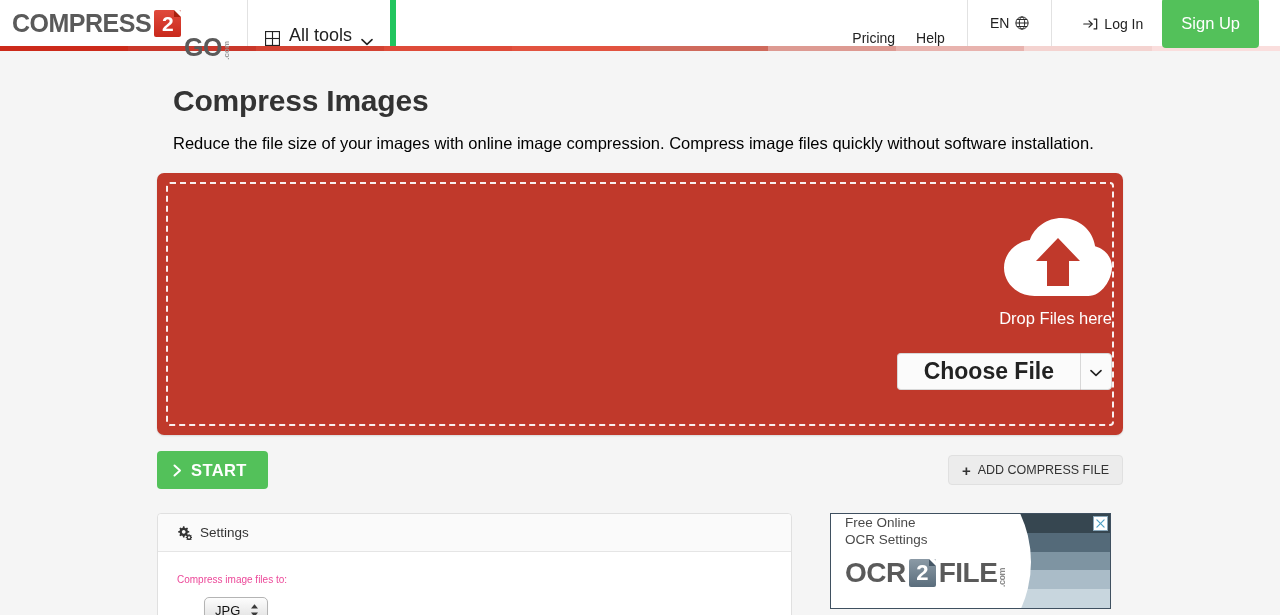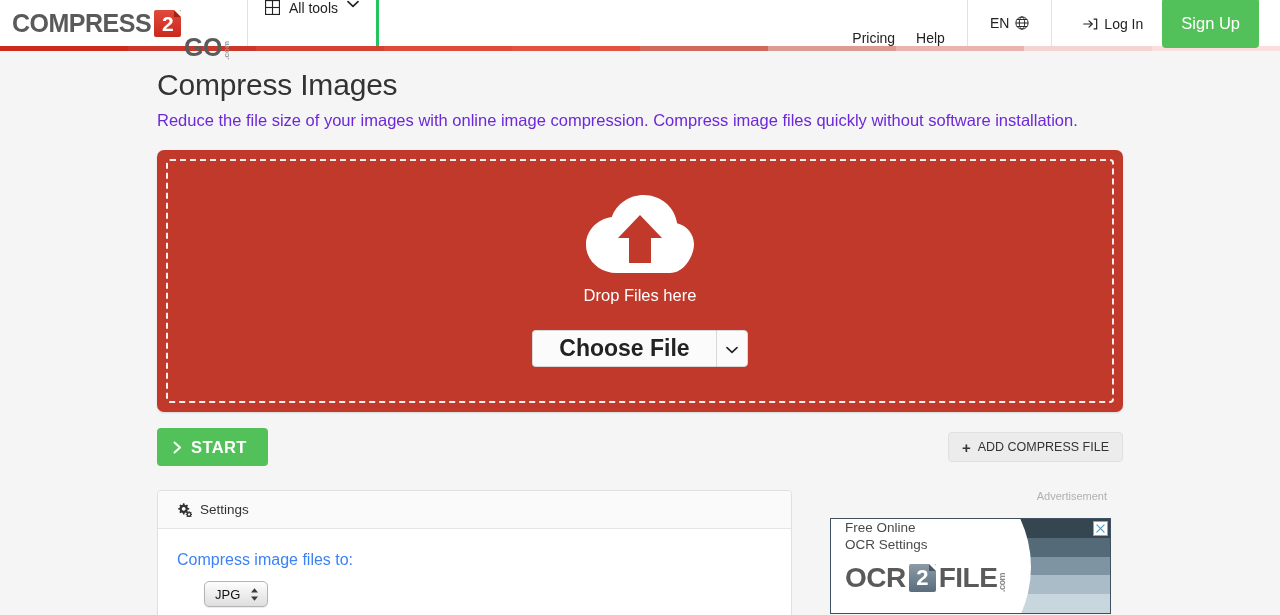--- a/index.html
+++ b/index.html
@@ -67,25 +67,25 @@
     writing-mode: vertical-rl;
     transform: rotate(180deg);
     letter-spacing: 0px;
     margin-left: 1px;
     align-self: flex-end;
     padding-bottom: 1px;
   }
 
   .alltools {
     display: flex;
-    align-items: flex-start;
+    align-items: flex-end;
     gap: 9px;
     padding: 0 17px;
-    border-right: 3px solid #22c55e;
-    font-size: 14px;
+    border-right: 6px solid #22c55e;
+    font-size: 18px;
     color: #222;
     cursor: pointer;
     height: 46px;
   }
   .grid-icon { width: 15px; height: 15px; display:block; }
   .chev { width: 12px; height: 8px; display:block; }
 
   .header-spacer { flex: 1 1 auto; }
 
   .nav-links {
@@ -139,48 +139,48 @@
 
   
   .page {
     background: #f5f5f5;
     height: 564px;
     padding-top: 17px;
   }
   .container { width: 966px; margin: 0 auto; }
 
   h1.page-title {
-    margin: 0;
+    margin: 16px;
     font-size: 30px;
-    font-weight: normal;
+    font-weight: bold;
     color: #333333;
     letter-spacing: -0.2px;
   }
   p.page-sub {
-    margin: 9px 0 0 0;
+    margin: 9px 0 0 16px;
     font-size: 16.5px;
-    color: #6d28d9;
+    color: #000000;
   }
 
   .dropzone {
     margin-top: 20px;
     height: 262px;
     background: #c0392b;
     border-radius: 7px;
     padding: 9px;
     position: relative;
     box-shadow: 0 1px 2px rgba(0,0,0,0.12);
   }
   .dropzone-inner {
     height: 100%;
     border: 2px dashed rgba(255,255,255,0.92);
     border-radius: 4px;
     display: flex;
     flex-direction: column;
-    align-items: center;
+    align-items: flex-end;
     justify-content: center;
   }
   .cloud-icon { width: 108px; height: 80px; display:block; }
   .drop-label {
     margin-top: 11px;
     color: #ffffff;
     font-size: 16.5px;
   }
   .choose-row { margin-top: 25px; display: flex; }
   .choose-btn {
@@ -260,21 +260,21 @@
     background: #fafafa;
     border-bottom: 1px solid #e5e5e5;
     display: flex; align-items: center; gap: 8px;
     padding: 0 19px;
     font-size: 13.5px;
     color: #333;
     border-radius: 4px 4px 0 0;
   }
   .gears-icon { width: 15px; height: 14px; display:block; }
   .settings-body { padding: 22px 19px 24px 19px; }
-  .settings-label { font-size: 16px; color: #3b82f6; }
+  .settings-label { font-size: 10px; color: #ec4899; }
   .select-wrap { margin-top: 12px; padding-left: 27px; }
   .fake-select {
     display: inline-flex;
     align-items: center;
     gap: 10px;
     background: linear-gradient(180deg,#fdfdfd 0%, #dedede 100%);
     border: 1px solid #b4b4b4;
     border-radius: 5px;
     height: 26px;
     padding: 0 8px 0 10px;
@@ -521,21 +521,20 @@
                   <polygon points="4.5,1.2 8,5.4 1,5.4"></polygon>
                   <polygon points="4.5,13.8 8,9.6 1,9.6"></polygon>
                 </svg>
               </span>
             </div>
           </div>
         </div>
       </div>
 
       <div class="ad-column">
-        <div class="ad-label">Advertisement</div>
         <div class="ad-box">
           <div class="ad-bands" id="ad-bands">
               <span style="background: rgb(54, 70, 80);"></span>
               <span style="background: rgb(84, 106, 121);"></span>
               <span style="background: rgb(126, 148, 162);"></span>
               <span style="background: rgb(170, 188, 200);"></span>
               <span style="background: rgb(200, 214, 222);"></span>
             </div>
           <div class="ad-arc"></div>
           <div class="ad-content">

